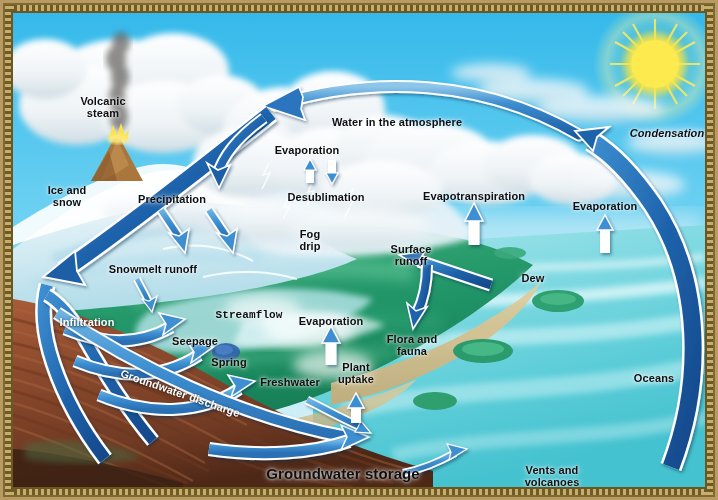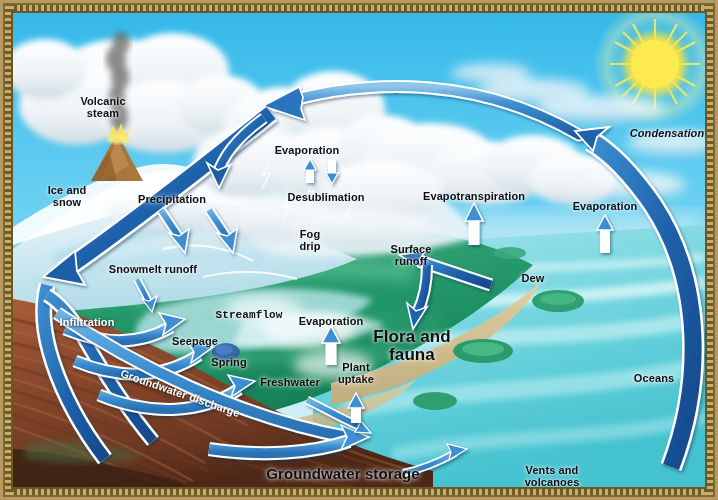--- a/index.html
+++ b/index.html
@@ -462,23 +462,24 @@
         <div class="lbl white rot" style="left: 167px; top: 381px; font-size: 11px;">Groundwater discharge</div>
         <div class="lbl" style="left: 295px; top: 461px; font-size: 15px; margin-left: 35px;">Groundwater storage</div>
         <div class="lbl" style="left: 277px; top: 370px; font-size: 11px;">Freshwater</div>
         <div class="lbl" style="left: 318px; top: 309px; font-size: 11px;">Evaporation</div>
         <div class="lbl" style="left: 343px; top: 361px; font-size: 11px;">Plant
 uptake</div>
         <div class="lbl" style="left: 297px; top: 228px; font-size: 11px;">Fog
 drip</div>
         <div class="lbl" style="left: 294px; top: 138px; font-size: 11px;">Evaporation</div>
         <div class="lbl" style="left: 313px; top: 185px; font-size: 11px;">Desublimation</div>
+        <div class="lbl" style="left: 384px; top: 110px; font-size: 11px;">Water in the atmosphere</div>
         <div class="lbl" style="left: 398px; top: 243px; font-size: 11px;">Surface
 runoff</div>
-        <div class="lbl" style="left: 399px; top: 333px; font-size: 17px;">Flora and
+        <div class="lbl" style="left: 399px; top: 333px; font-size: 11px;">Flora and
 fauna</div>
         <div class="lbl" style="left: 461px; top: 184px; font-size: 11px;">Evapotranspiration</div>
         <div class="lbl" style="left: 520px; top: 266px; font-size: 11px;">Dew</div>
         <div class="lbl" style="left: 592px; top: 194px; font-size: 11px;">Evaporation</div>
         <div class="lbl" style="left: 654px; top: 121px; font-size: 11px; font-style: italic;">Condensation</div>
         <div class="lbl" style="left: 641px; top: 366px; font-size: 11px;">Oceans</div>
         <div class="lbl" style="left: 539px; top: 464px; font-size: 11px;">Vents and
 volcanoes</div>
       </div>
 

